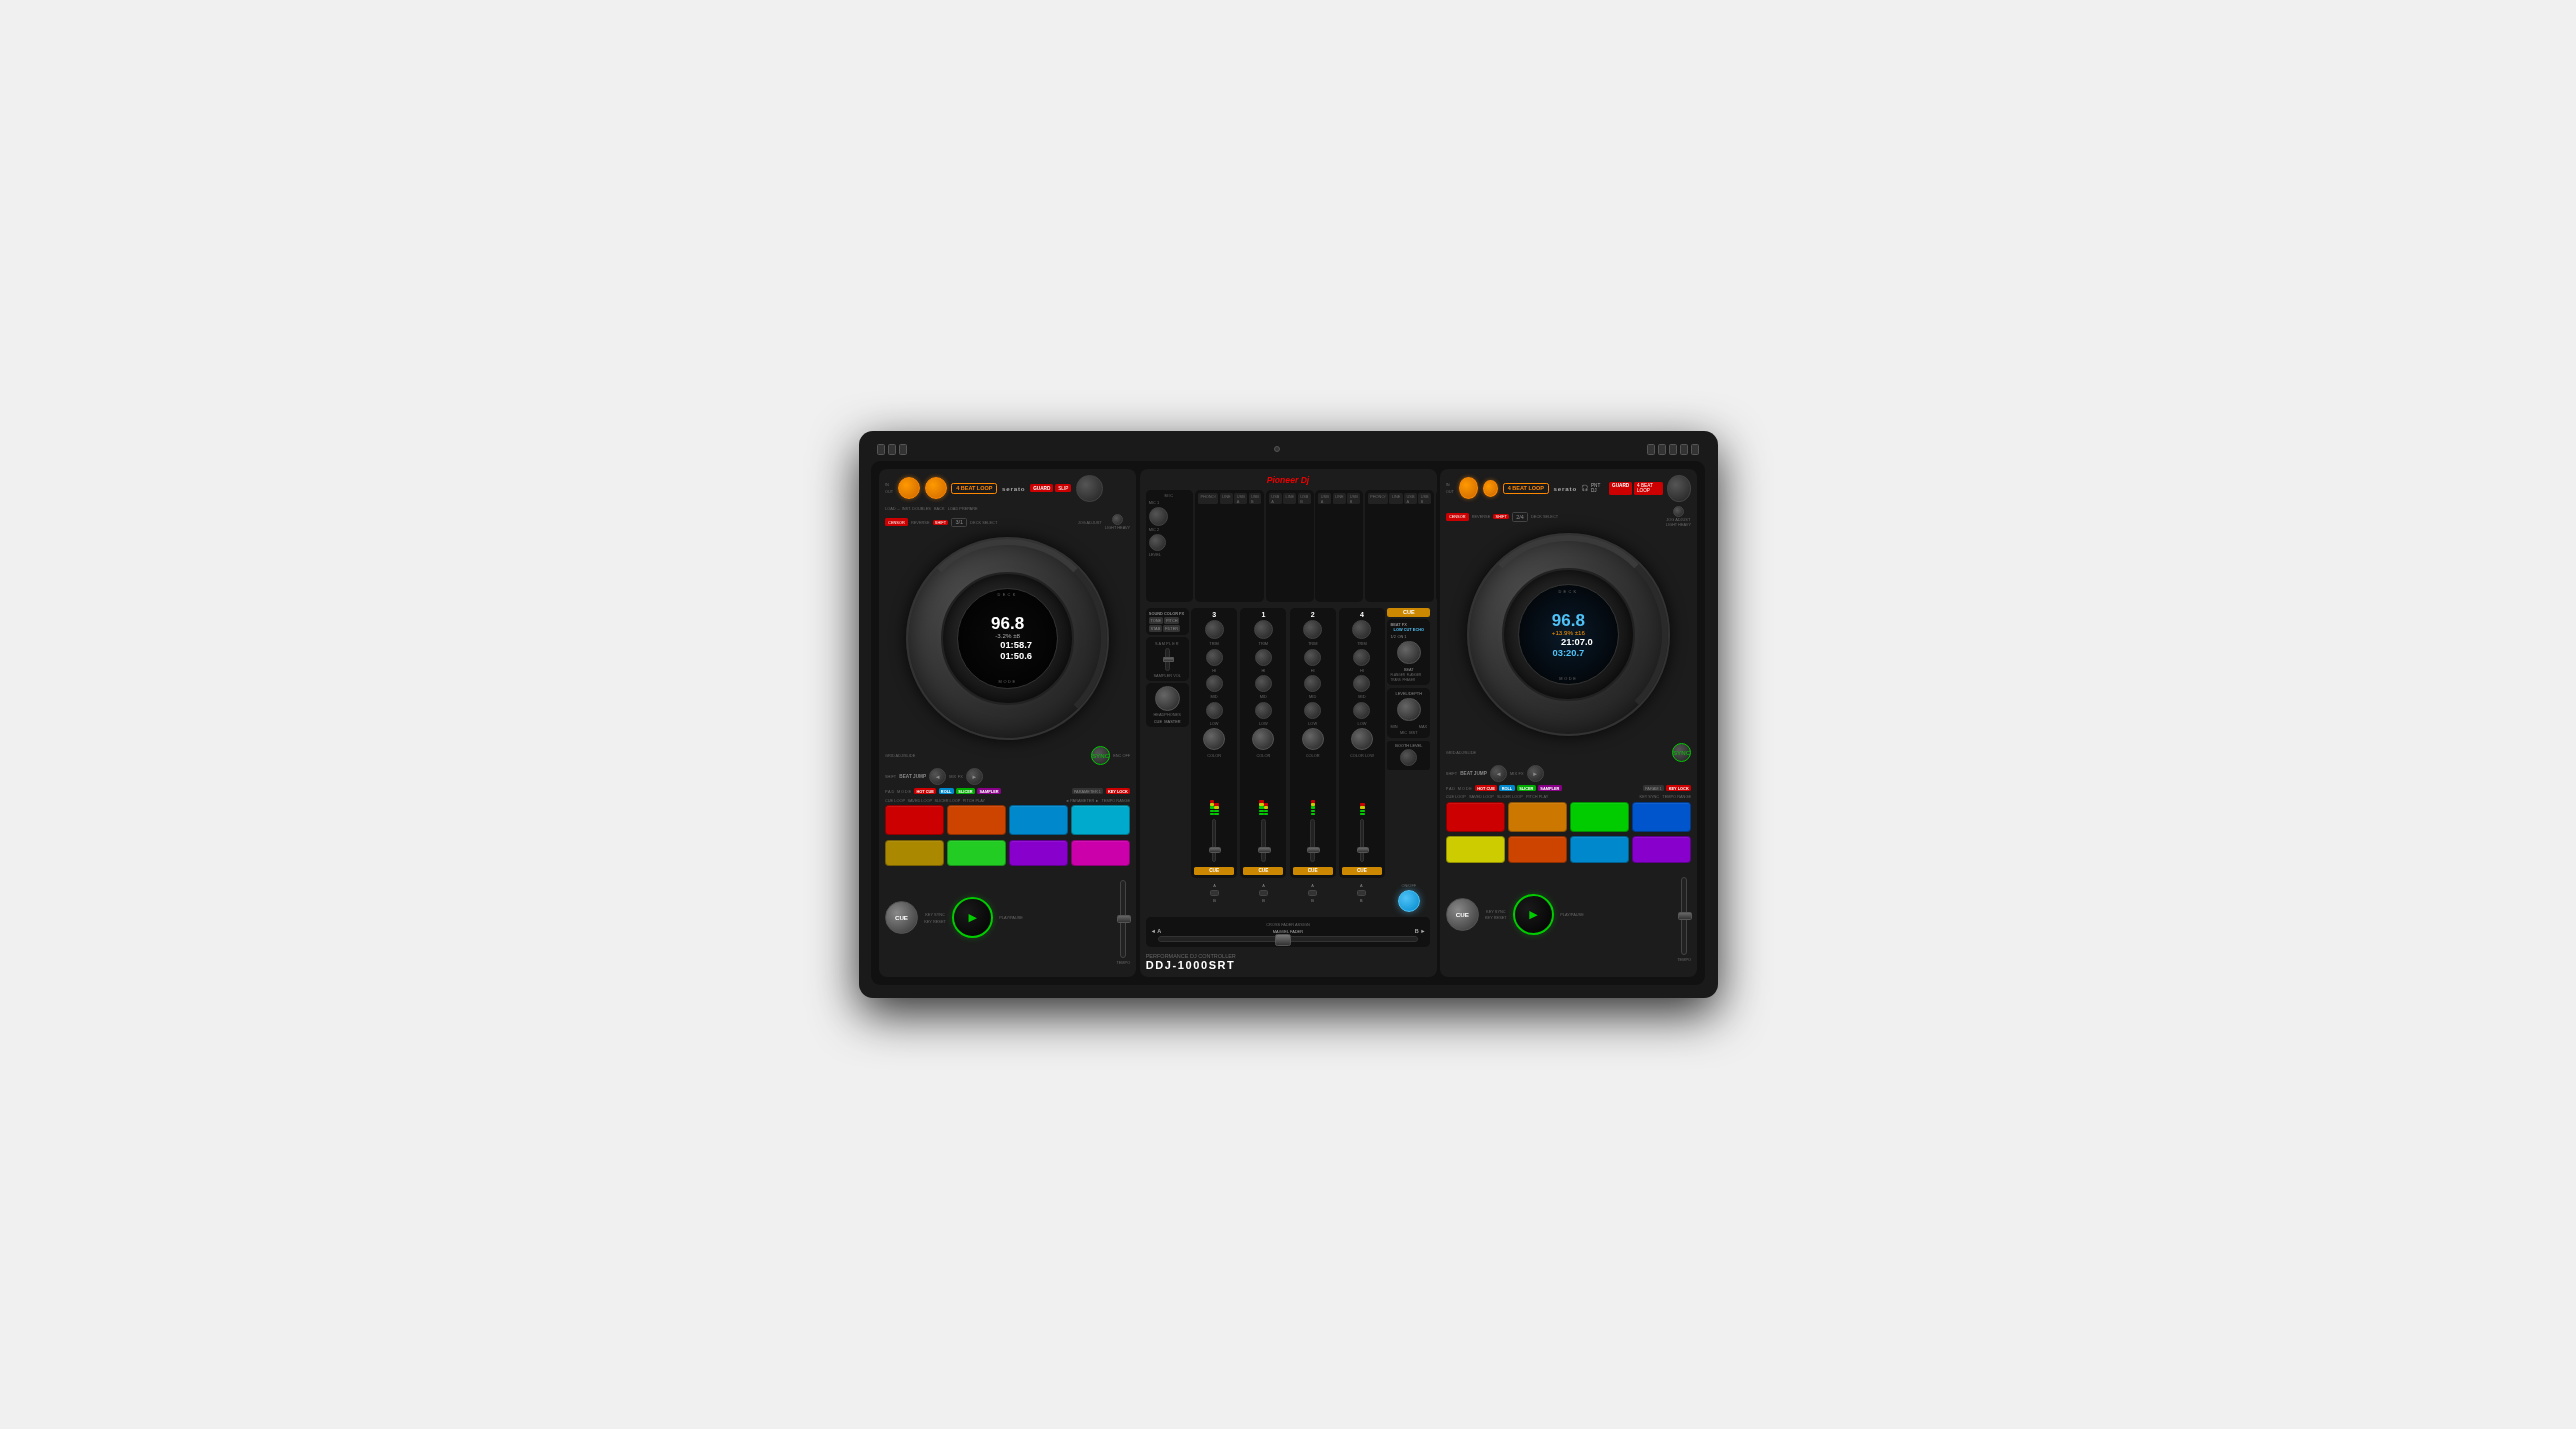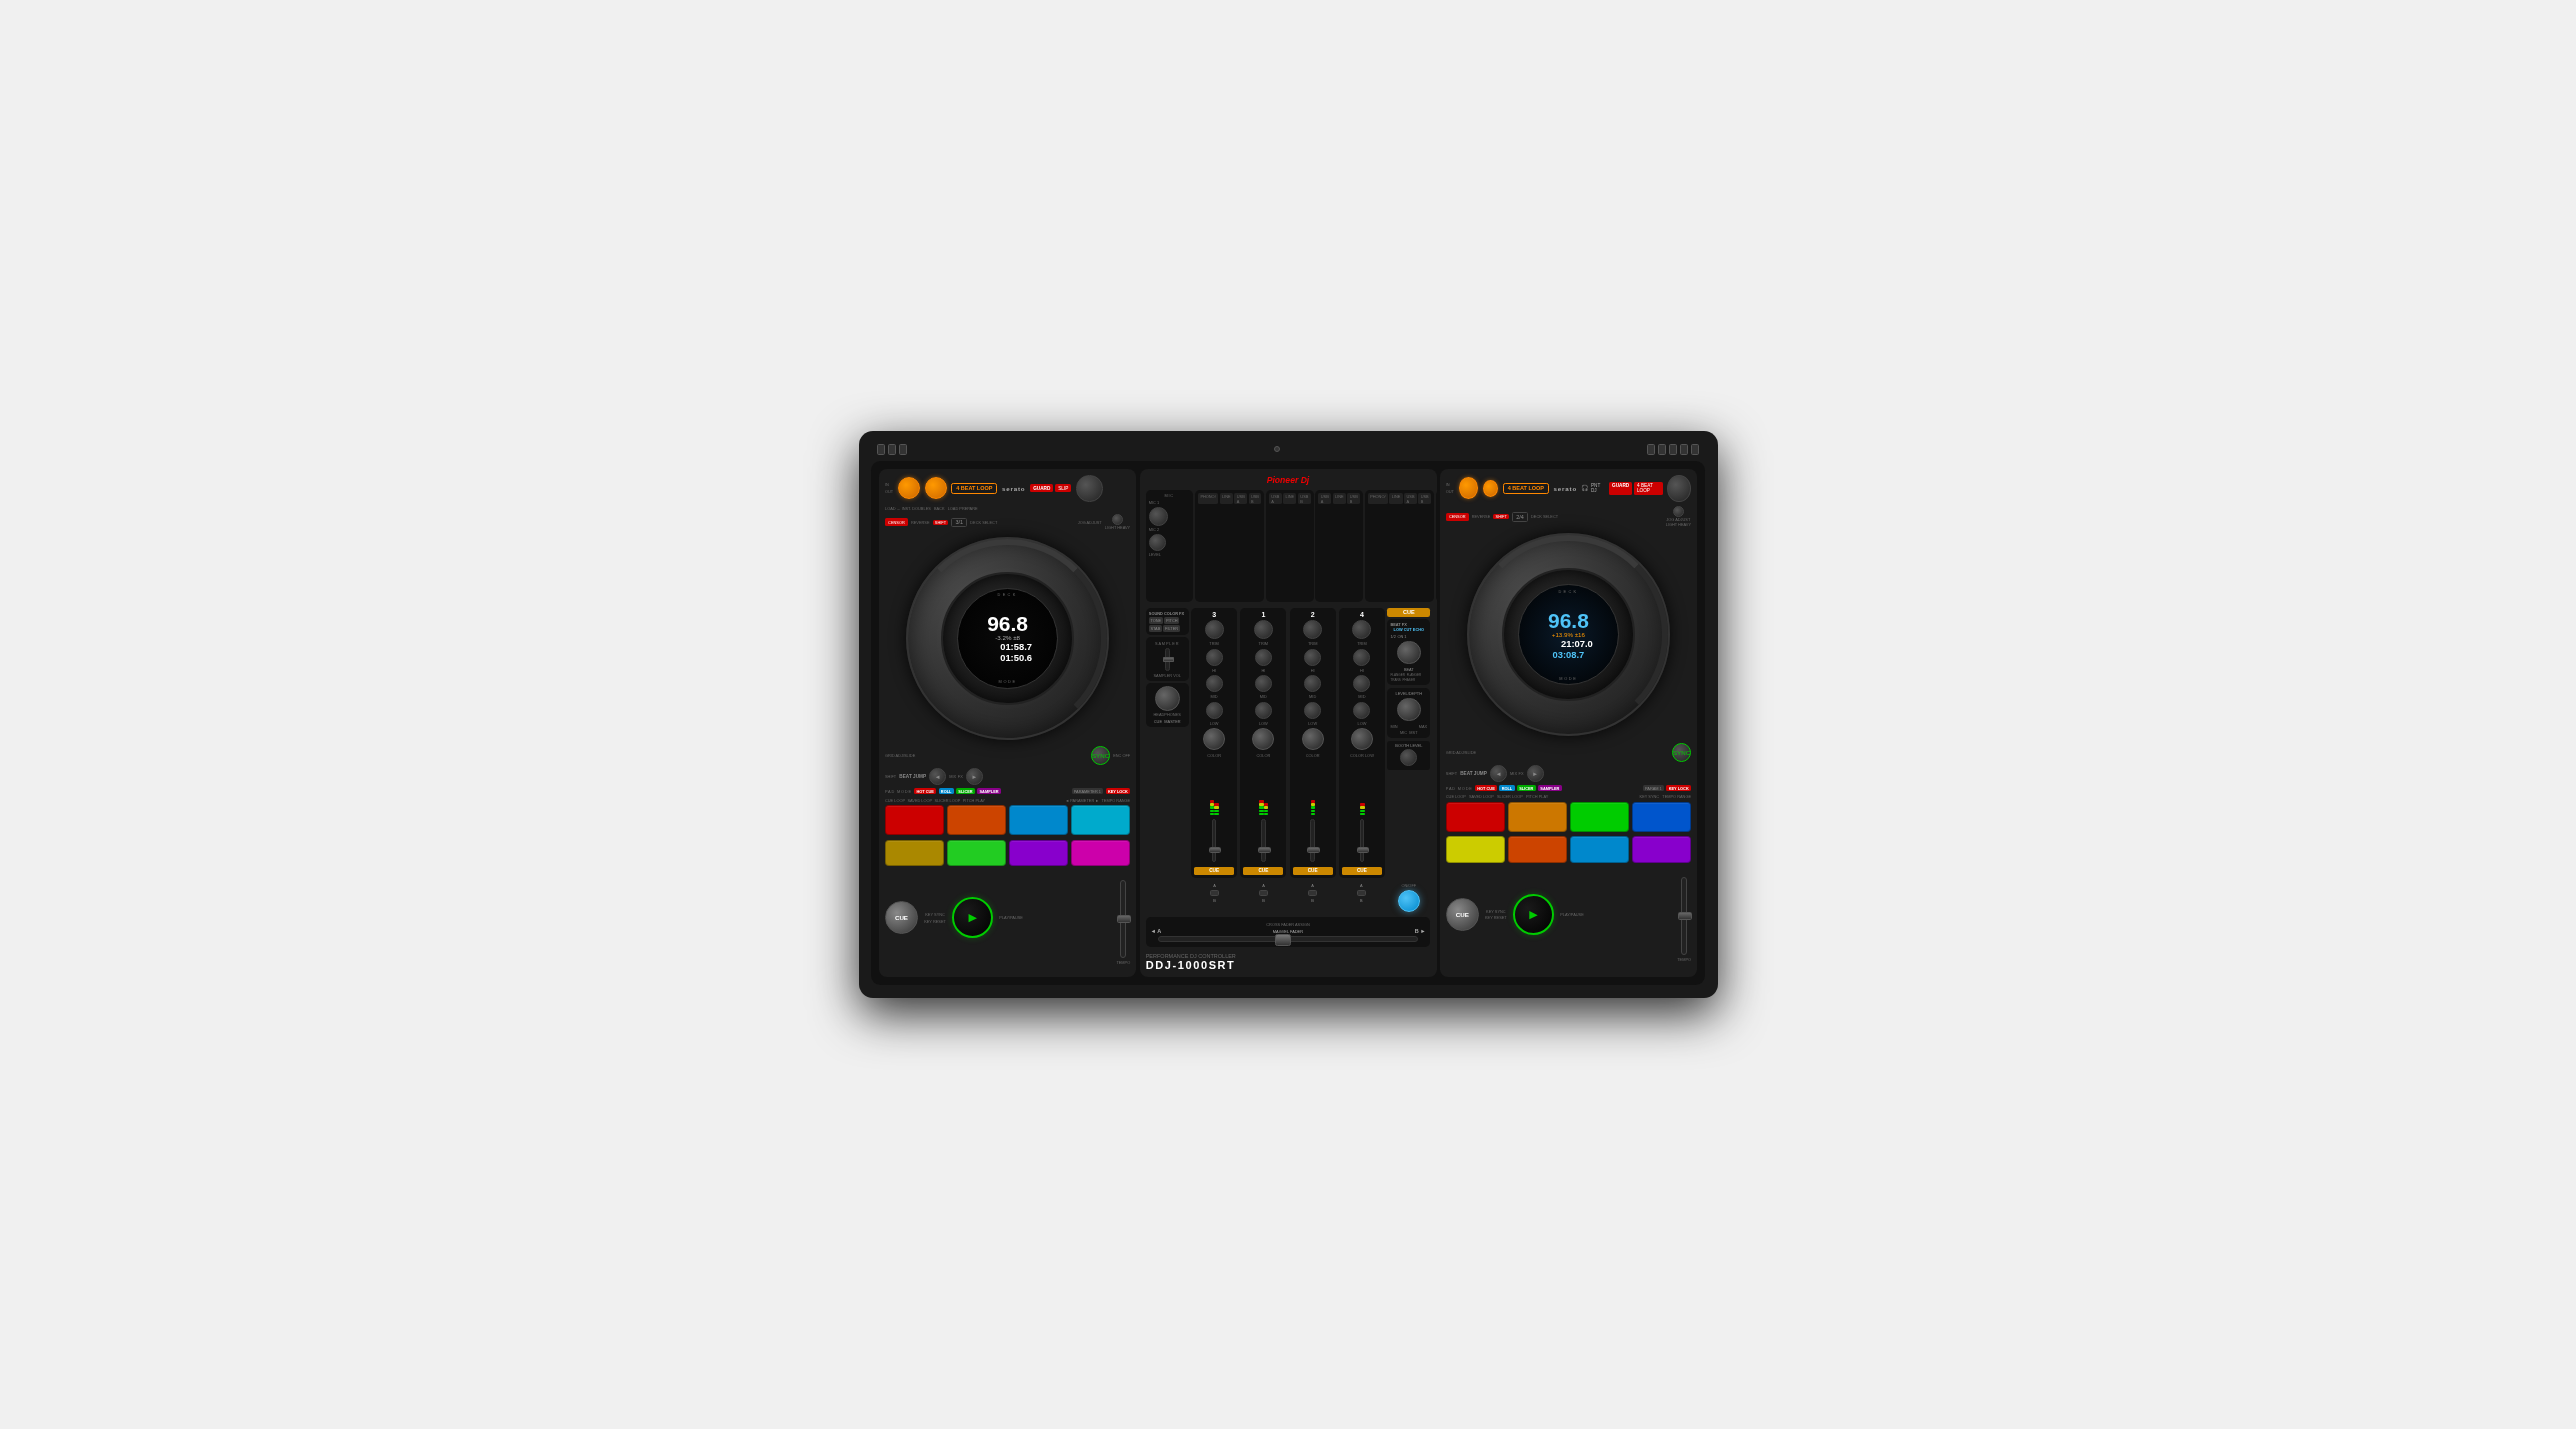--- a/index.html
+++ b/index.html
@@ -225,21 +225,21 @@
 
     .jog-deck-label {
       position: absolute;
       top: 3.1px;
       font-size: 3.9px;
       color: #666;
       letter-spacing: 2.3px;
     }
 
     .jog-bpm {
-      font-size: 21px;
+      font-size: 17px;
       font-weight: bold;
       color: white;
       line-height: 1;
     }
 
     .jog-bpm-right {
       color: #4fc3f7;
     }
 
     .jog-pitch {
@@ -1240,21 +1240,21 @@
         <div class="jog-wheel-outer">
           <div class="jog-wheel-ridge"></div>
           <div class="jog-wheel-inner">
             <div class="jog-display jog-display-right">
               <span class="jog-deck-label">DECK</span>
               <div class="jog-bpm jog-bpm-right">96.8</div>
               <div class="jog-pitch jog-pitch-right">
                 <span>+13.9%</span>&nbsp;<span>±16</span>
               </div>
               <div class="jog-time1">21:07.0</div>
-              <div class="jog-time2">03:08.7</div>
+              <div class="jog-time2">03:20.7</div>
               <span class="jog-mode">MODE</span>
             </div>
           </div>
         </div>
       </div>
 
       <div class="row-flex" style="margin-bottom:3.1px;">
         <span class="small-label">GRID ADJ/SLIDE</span>
         <div style="flex:1;"></div>
         <div style="width:19px;height:19px;border-radius:50%;background:radial-gradient(circle at 35% 35%,#555,#222);border:1.6px solid #00cc00;display:flex;align-items:center;justify-content:center;font-size:6.2px;color:#00cc00;">SYNC</div>

